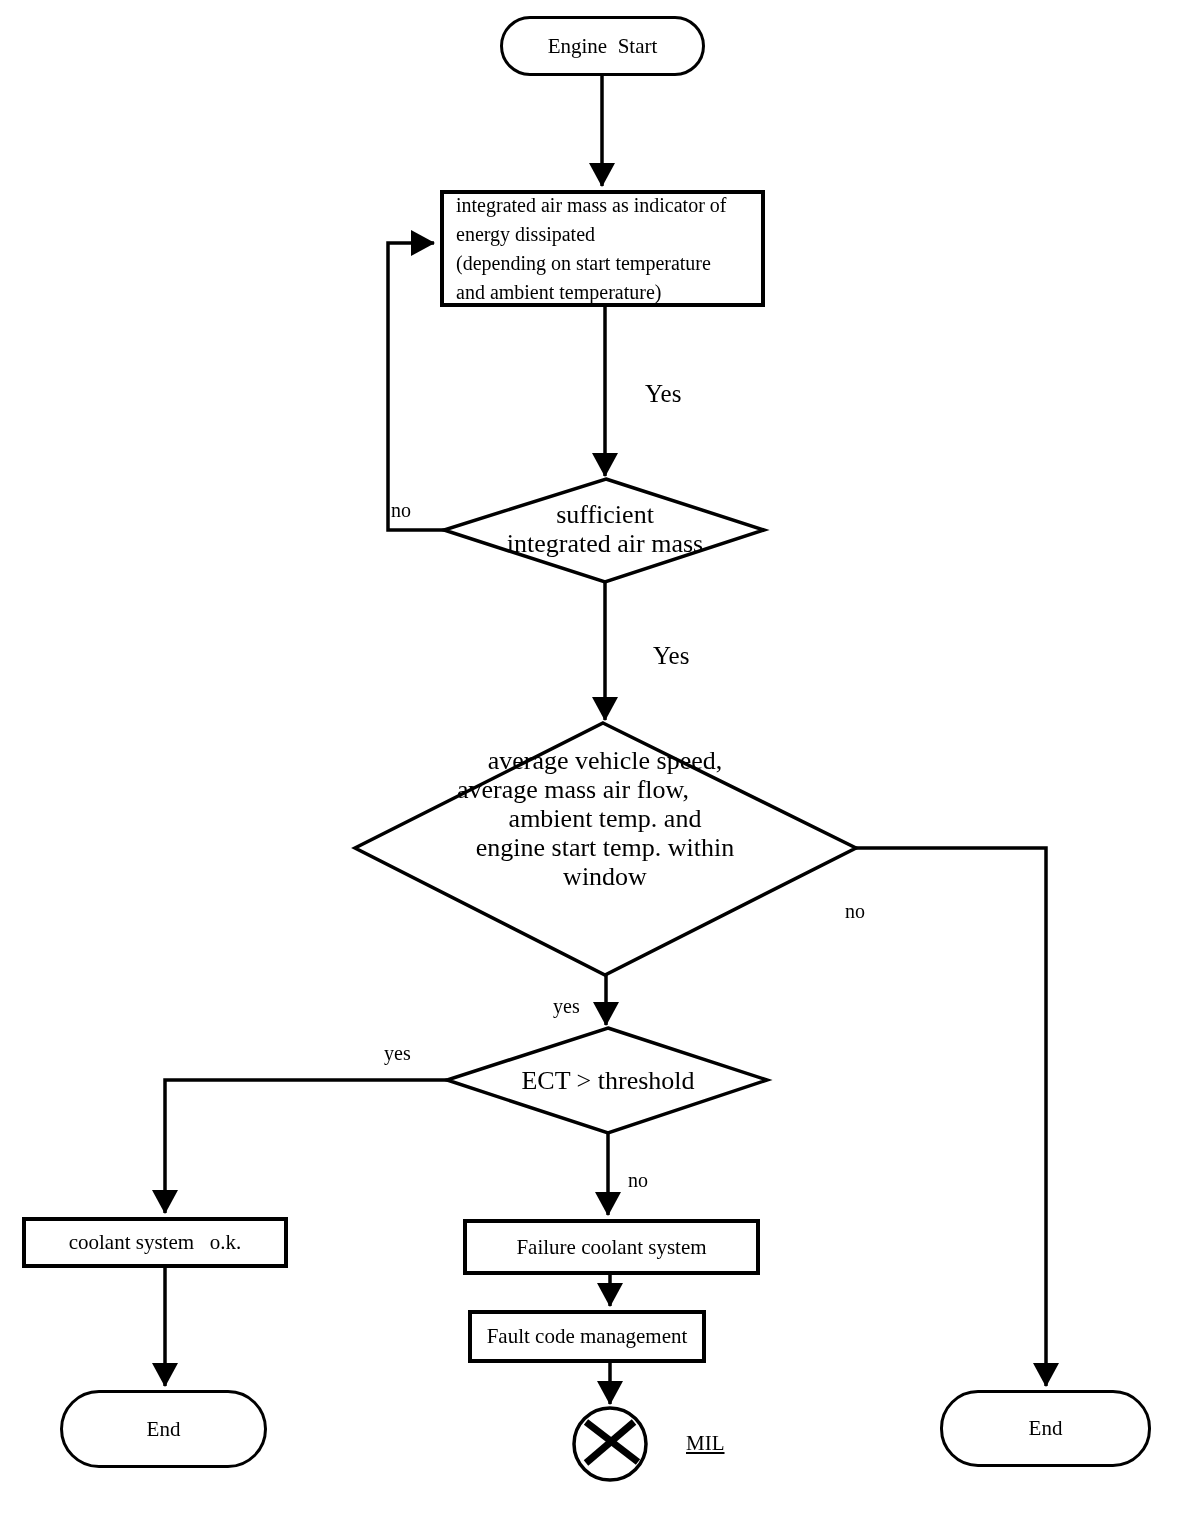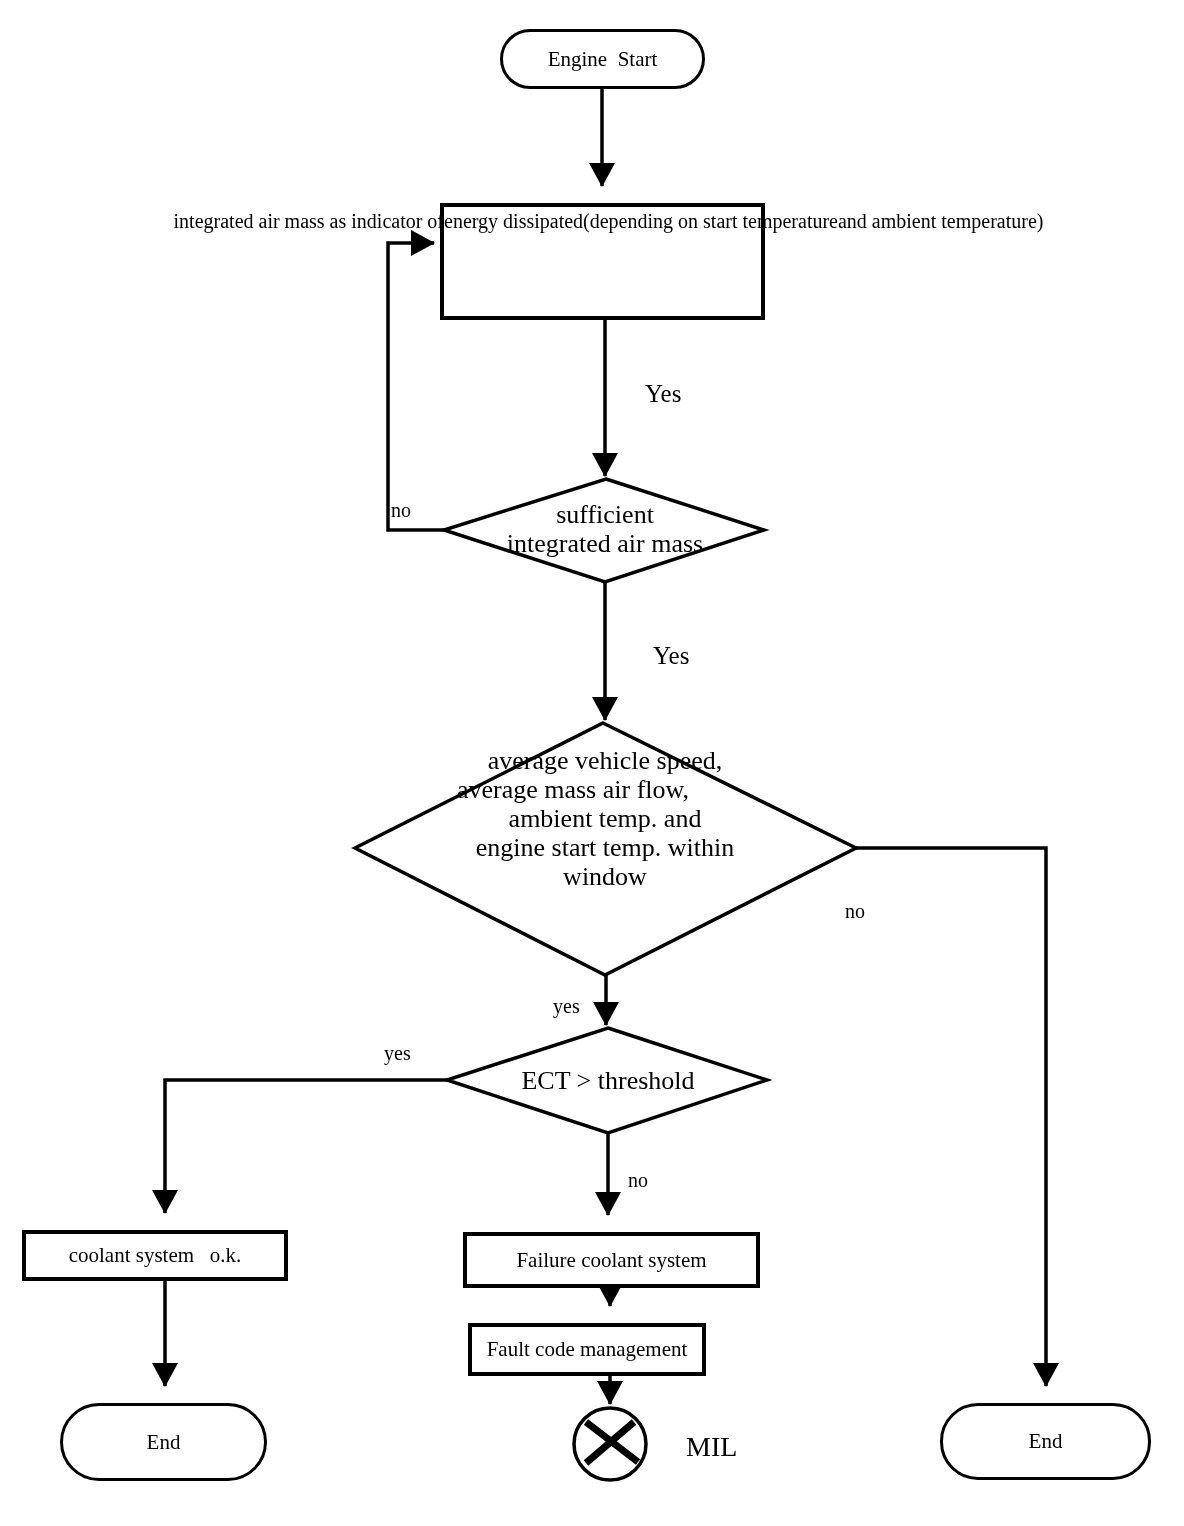--- a/index.html
+++ b/index.html
@@ -19,25 +19,24 @@
   .node {
     position: absolute;
     background: #ffffff;
     border: 4px solid #000000;
     box-sizing: border-box;
     display: flex;
     align-items: center;
     justify-content: center;
     text-align: center;
     font-size: 21px;
-    margin-top: 13px;
   }
   .stadium { border-width: 3px; }
   .proc-left {
-    flex-direction: row;
+    flex-direction: column;
     align-items: flex-start;
     justify-content: center;
     text-align: left;
     padding-left: 12px;
     font-size: 20px;
     line-height: 29px;
   }
   .proc-left .line { white-space: pre; }
   .lbl { white-space: pre; }
   .dlabel {
@@ -149,15 +148,15 @@
   </div>
 
   <div class="elabel big" style="left:645px; top:380px;">Yes</div>
   <div class="elabel" style="left:391px; top:499px;">no</div>
   <div class="elabel big" style="left:653px; top:642px;">Yes</div>
   <div class="elabel" style="left:845px; top:900px;">no</div>
   <div class="elabel" style="left:553px; top:995px;">yes</div>
   <div class="elabel" style="left:384px; top:1042px;">yes</div>
   <div class="elabel" style="left:628px; top:1169px;">no</div>
 
-  <div class="elabel" style="left:686px; top:1431px; font-size:28px;">MIL</div>
+  <div class="elabel" style="left:686px; top:1431px; font-size:21px;text-decoration:underline;">MIL</div>
 
 </div>
 
 </body></html>

